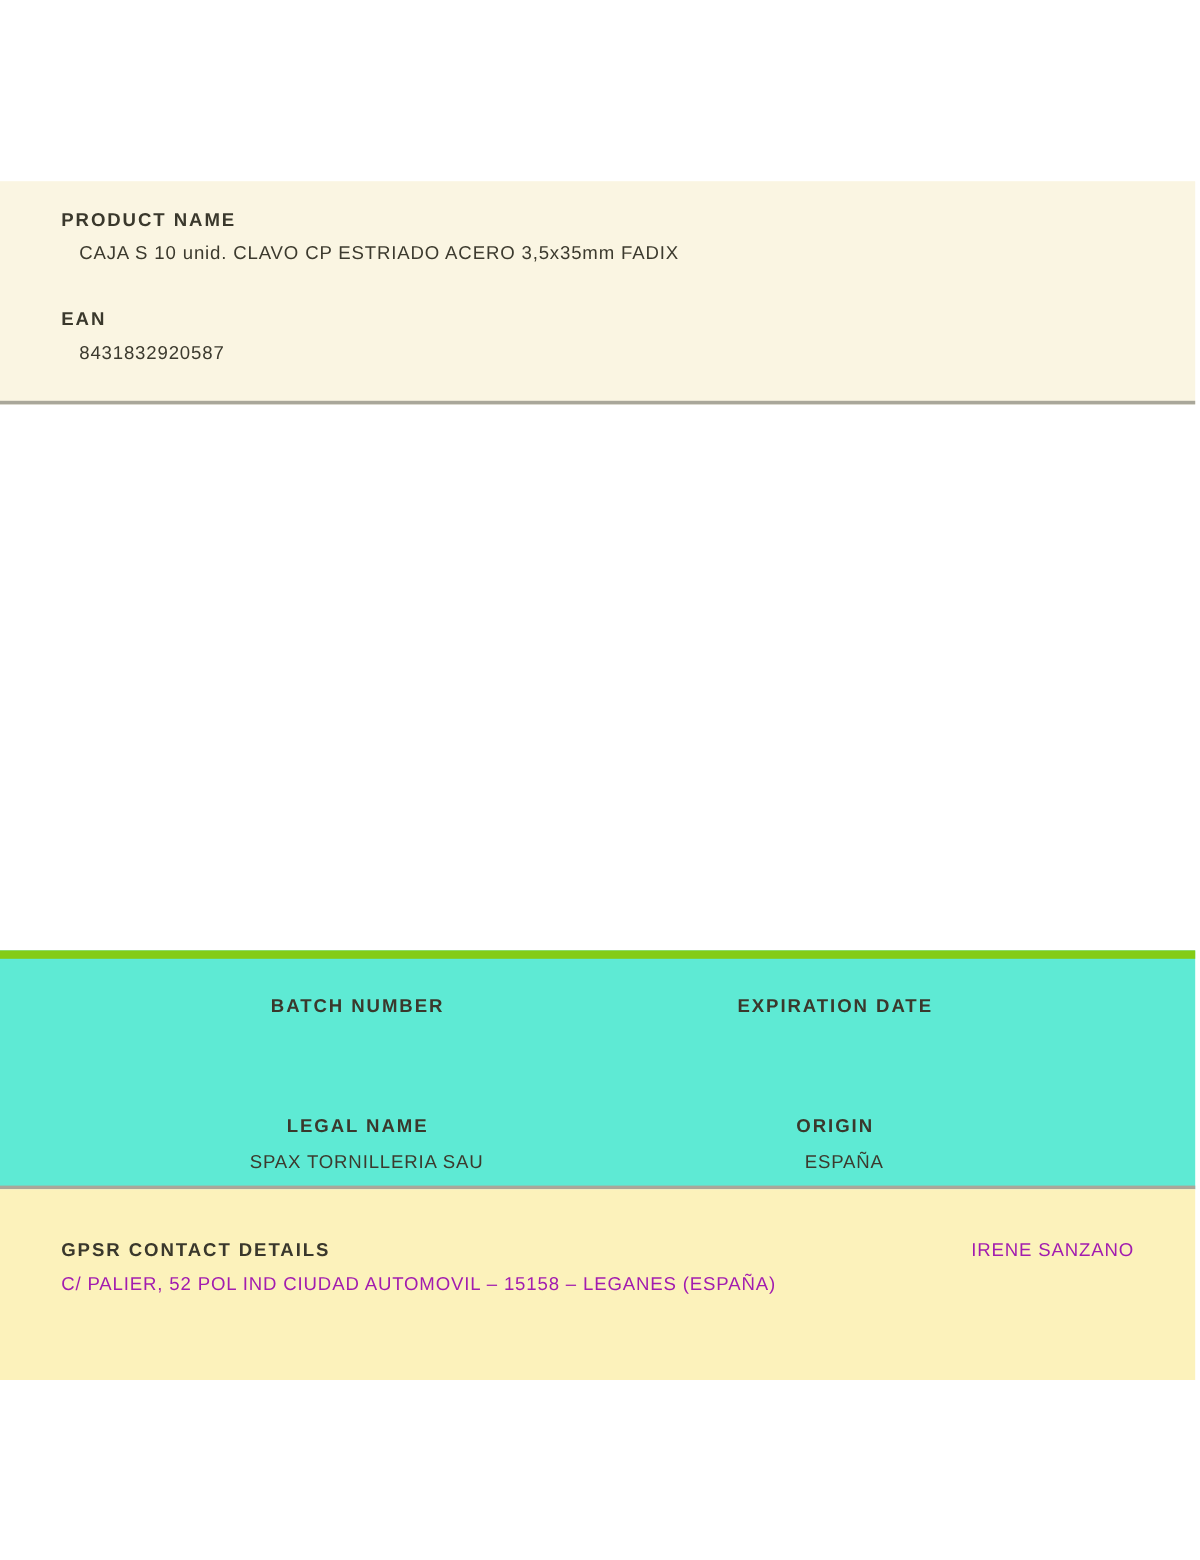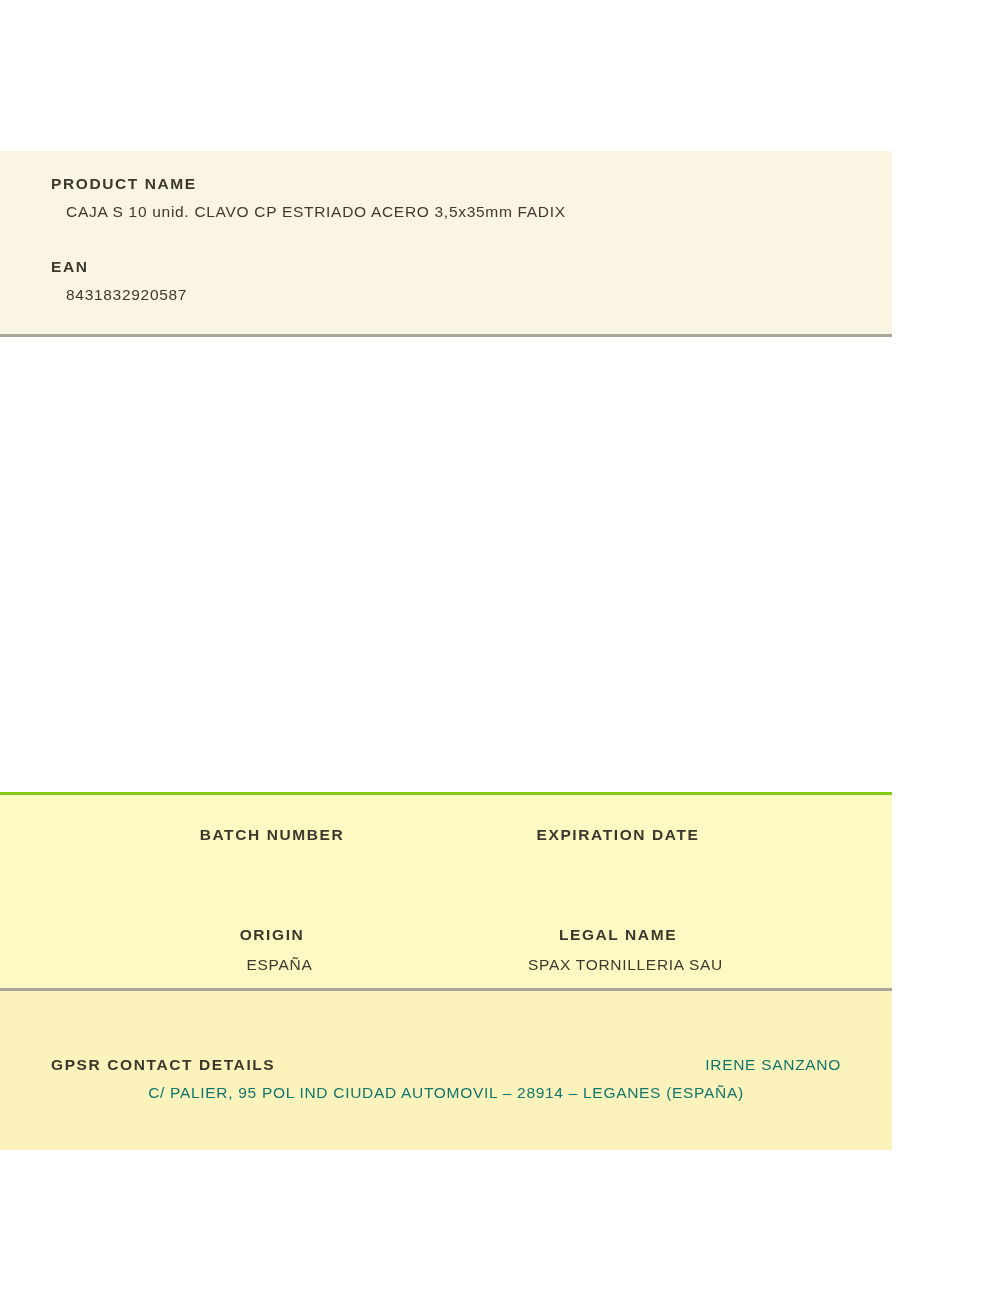--- a/index.html
+++ b/index.html
@@ -12,21 +12,21 @@
     position: relative;
     width: 1000px;
     height: 1300px;
     background: #ffffff;
     overflow: hidden;
     color: #3c3a2e;
   }
   .sec {
     position: absolute;
     left: 0;
-    width: 892px;
+    width: 996px;
   }
 
   
   #sec-product {
     top: 151px;
     height: 186px;
     background: #faf5e2;
     border-bottom: 3px solid #a9a79a;
     padding: 23px 51px 0 51px;
   }
@@ -44,62 +44,62 @@
     margin-top: 8px;
     color: #3c3a2e;
     margin-left: 15px;
   }
   .field-gap { margin-top: 35px; }
 
   
   #sec-batch {
     top: 792px;
     height: 199px;
-    background: #fef9c3;
-    border-top: 3px solid #84cc16;
+    background: #5eead4;
+    border-top: 7px solid #84cc16;
     border-bottom: 3px solid #a9a79a;
     padding-top: 30px;
   }
   .cols {
     display: flex;
     padding-left: 99px;
     padding-right: 101px;
   }
   .col {
     width: 400px;
     text-align: center;
   }
   .row2 { margin-top: 70px; }
   .col .field-value { margin-top: 10px; }
 
   
   #sec-contact {
     top: 991px;
     height: 159px;
     background: #fcf2bb;
-    padding: 66px 51px 0 51px;
+    padding: 44px 51px 0 51px;
   }
   .contact-row {
     display: flex;
     justify-content: space-between;
     align-items: baseline;
   }
   .contact-title {
     font-size: 15.5px;
     font-weight: bold;
     letter-spacing: 1.6px;
     line-height: 16px;
     color: #3a382c;
   }
   .contact-line {
     font-size: 15.5px;
     letter-spacing: 0.7px;
     line-height: 16px;
-    text-align: center;
-    color: #0f766e;
+    text-align: left;
+    color: #a21caf;
   }
   .contact-line + .contact-line,
   .contact-row + .contact-line { margin-top: 12px; }
 </style>
 </head>
 <body>
 
 <div class="page">
 
   <div class="sec" id="sec-product">
@@ -115,31 +115,31 @@
         <div class="field-label">BATCH NUMBER</div>
         <div class="field-value"></div>
       </div>
       <div class="col">
         <div class="field-label">EXPIRATION DATE</div>
         <div class="field-value"></div>
       </div>
     </div>
     <div class="cols row2">
       <div class="col">
+        <div class="field-label">LEGAL NAME</div>
+        <div class="field-value">SPAX TORNILLERIA SAU</div>
+      </div>
+      <div class="col">
         <div class="field-label">ORIGIN</div>
         <div class="field-value">ESPAÑA</div>
-      </div>
-      <div class="col">
-        <div class="field-label">LEGAL NAME</div>
-        <div class="field-value">SPAX TORNILLERIA SAU</div>
       </div>
     </div>
   </div>
 
   <div class="sec" id="sec-contact">
     <div class="contact-row">
       <div class="contact-title">GPSR CONTACT DETAILS</div>
       <div class="contact-line">IRENE SANZANO</div>
     </div>
-    <div class="contact-line">C/ PALIER, 95 POL IND CIUDAD AUTOMOVIL – 28914 – LEGANES (ESPAÑA)</div>
+    <div class="contact-line">C/ PALIER, 52 POL IND CIUDAD AUTOMOVIL – 15158 – LEGANES (ESPAÑA)</div>
   </div>
 
 </div>
 
 </body></html>

